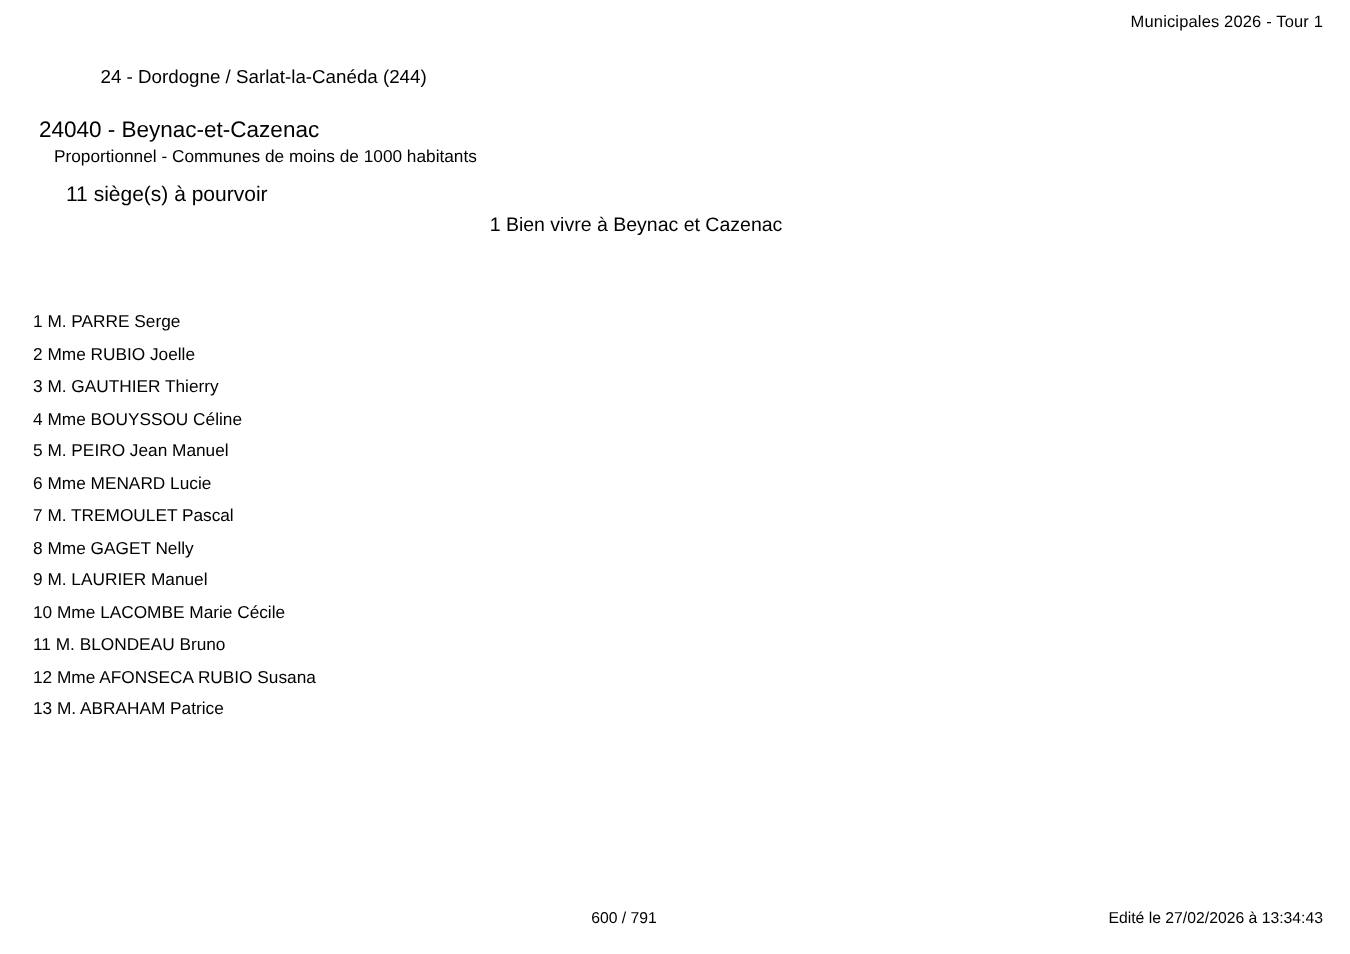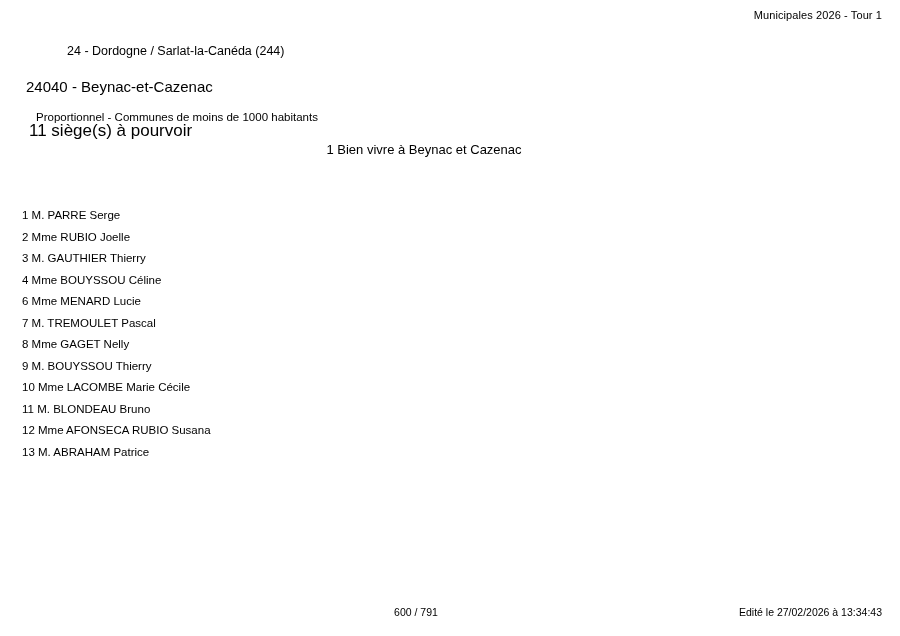--- a/index.html
+++ b/index.html
@@ -38,27 +38,26 @@
     position: absolute;
     top: 78px;
     left: 26px;
     font-size: 15px;
   }
   .mode-line {
     position: absolute;
     top: 99px;
     left: 36px;
     font-size: 11.5px;
-    margin-top: 12px;
   }
   .sieges-line {
     position: absolute;
     top: 121px;
-    left: 29px;
-    font-size: 17px;
+    left: 44px;
+    font-size: 14px;
   }
   .list-title {
     position: absolute;
     top: 142px;
     left: 0;
     width: 848px;
     text-align: center;
     font-size: 13px;
   }
   .candidates {
@@ -123,34 +122,38 @@
     </div>
     <div class="candidate-row">
       <span class="candidate-num">3</span>
       <span class="candidate-name">M. GAUTHIER Thierry</span>
     </div>
     <div class="candidate-row">
       <span class="candidate-num">4</span>
       <span class="candidate-name">Mme BOUYSSOU Céline</span>
     </div>
     <div class="candidate-row">
+      <span class="candidate-num">5</span>
+      <span class="candidate-name">M. PEIRO Jean Manuel</span>
+    </div>
+    <div class="candidate-row">
       <span class="candidate-num">6</span>
       <span class="candidate-name">Mme MENARD Lucie</span>
     </div>
     <div class="candidate-row">
       <span class="candidate-num">7</span>
       <span class="candidate-name">M. TREMOULET Pascal</span>
     </div>
     <div class="candidate-row">
       <span class="candidate-num">8</span>
       <span class="candidate-name">Mme GAGET Nelly</span>
     </div>
     <div class="candidate-row">
       <span class="candidate-num">9</span>
-      <span class="candidate-name">M. BOUYSSOU Thierry</span>
+      <span class="candidate-name">M. LAURIER Manuel</span>
     </div>
     <div class="candidate-row">
       <span class="candidate-num">10</span>
       <span class="candidate-name">Mme LACOMBE Marie Cécile</span>
     </div>
     <div class="candidate-row">
       <span class="candidate-num">11</span>
       <span class="candidate-name">M. BLONDEAU Bruno</span>
     </div>
     <div class="candidate-row">

